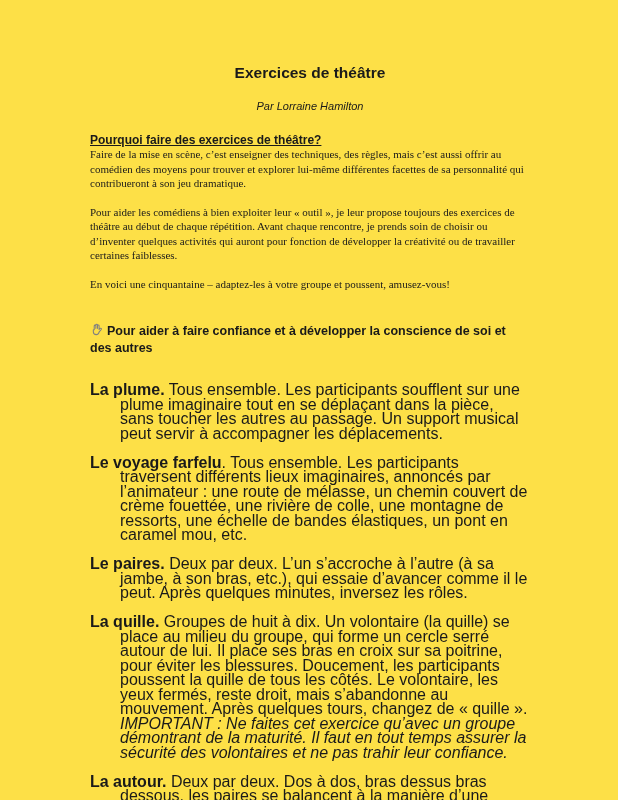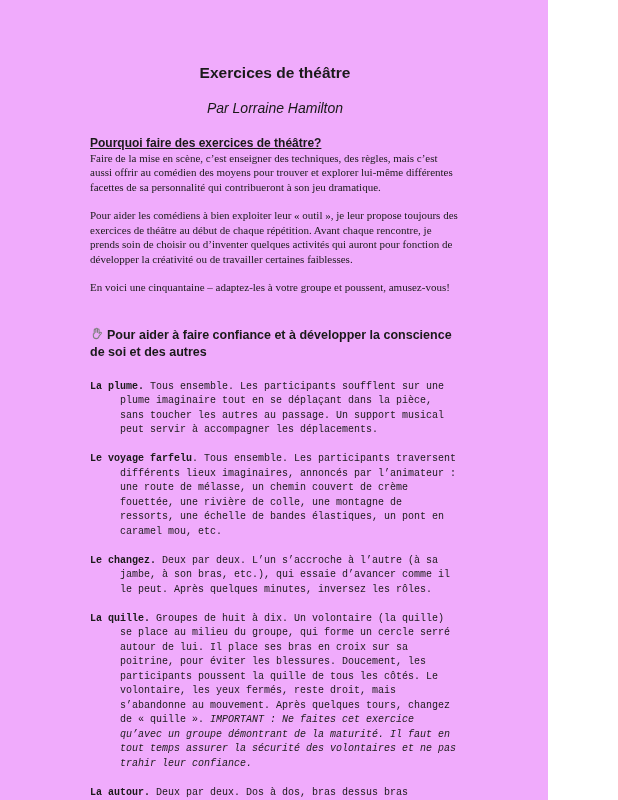--- a/index.html
+++ b/index.html
@@ -2,38 +2,38 @@
 <html lang="fr"><head>
 <meta charset="utf-8">
 <style>
   html, body {
     margin: 0;
     padding: 0;
     background: #ffffff;
   }
   .page {
     position: relative;
-    width: 548px;
+    width: 618px;
     height: 800px;
     box-sizing: border-box;
-    background: #f0abfc;
+    background: #fde047;
     font-family: "Liberation Sans", "DejaVu Sans", sans-serif;
     color: #1a1a1a;
     padding: 64px 88px 40px 90px;
     overflow: hidden;
   }
   .doc-title {
     font-size: 15.5px;
     font-weight: bold;
     text-align: center;
     margin: 0 0 17px 0;
     line-height: 1.2;
   }
   .byline {
-    font-size: 14px;
+    font-size: 11px;
     font-style: italic;
     text-align: center;
     margin: 0 0 20px 0;
     line-height: 1.2;
   }
   .intro-heading {
     font-size: 12px;
     font-weight: bold;
     margin: 0;
     line-height: 14.5px;
@@ -42,34 +42,33 @@
   .para {
     font-size: 11px;
     line-height: 14.5px;
     margin: 0 0 14px 0;
     font-family: Liberation Serif, serif;
   }
   .section-heading {
     font-size: 12.5px;
     font-weight: bold;
     line-height: 16px;
-    margin: 32px 0 20px 0;
+    margin: 32px 0 27px 0;
   }
   .hand-icon {
     display: inline-block;
     vertical-align: -1px;
     margin-right: 4px;
   }
   .exercise {
-    font-size: 10px;
+    font-size: 16px;
     line-height: 14.5px;
     margin: 0 0 14.5px 0;
     padding-left: 30px;
     text-indent: -30px;
-    font-family: Liberation Mono, monospace;
   }
   .exercise b { font-weight: bold; }
   .exercise i { font-style: italic; }
 </style>
 </head>
 <body>
 
 <div class="page">
 
   <h1 class="doc-title">Exercices de théâtre</h1>
@@ -83,21 +82,21 @@
 
   <h2 class="section-heading"><span class="hand-icon"><svg width="13" height="13" viewBox="0 0 16 16" aria-hidden="true">
           <path d="M5.2 8.2 V3.6 a1 1 0 0 1 2 0 V6.6 M7.2 6.6 V2.6 a1 1 0 0 1 2 0 V6.6 M9.2 6.6 V3.4 a1 1 0 0 1 2 0 V8 M11.2 8 l1.2-1.3 a1 1 0 0 1 1.5 1.3 L11.3 11 c-.3 2-1.7 3.3-3.6 3.3 c-2 0-3.6-1.6-3.6-3.6 V8.2" fill="none" stroke="#808080" stroke-width="1.3" stroke-linecap="round" stroke-linejoin="round"></path>
         </svg></span><span>Pour aider à faire confiance et à développer la conscience de soi et des autres</span></h2>
 
   <div>
     <p class="exercise"><b>La plume.</b><span> Tous ensemble. Les participants soufflent sur une plume imaginaire tout en se déplaçant dans la pièce, sans toucher les autres au passage. Un support musical peut servir à accompagner les déplacements.</span></p>
 
     <p class="exercise"><b>Le voyage farfelu</b><span>. Tous ensemble. Les participants traversent différents lieux imaginaires, annoncés par l’animateur : une route de mélasse, un chemin couvert de crème fouettée, une rivière de colle, une montagne de ressorts, une échelle de bandes élastiques, un pont en caramel mou, etc.</span></p>
 
-    <p class="exercise"><b>Le changez.</b><span> Deux par deux. L’un s’accroche à l’autre (à sa jambe, à son bras, etc.), qui essaie d’avancer comme il le peut. Après quelques minutes, inversez les rôles.</span></p>
+    <p class="exercise"><b>Le paires.</b><span> Deux par deux. L’un s’accroche à l’autre (à sa jambe, à son bras, etc.), qui essaie d’avancer comme il le peut. Après quelques minutes, inversez les rôles.</span></p>
 
     <p class="exercise"><b>La quille.</b><span> Groupes de huit à dix. Un volontaire (la quille) se place au milieu du groupe, qui forme un cercle serré autour de lui. Il place ses bras en croix sur sa poitrine, pour éviter les blessures. Doucement, les participants poussent la quille de tous les côtés. Le volontaire, les yeux fermés, reste droit, mais s’abandonne au mouvement. Après quelques tours, changez de « quille ».</span><i> IMPORTANT : Ne faites cet exercice qu’avec un groupe démontrant de la maturité. Il faut en tout temps assurer la sécurité des volontaires et ne pas trahir leur confiance.</i></p>
 
 
     <p class="exercise"><b>La autour.</b><span> Deux par deux. Dos à dos, bras dessus bras dessous, les paires se balancent à la manière d’une cloche, l’un soulevant l’autre sur son dos, en alternance.</span></p>
   </div>
 
 </div>
 
 </body></html>

